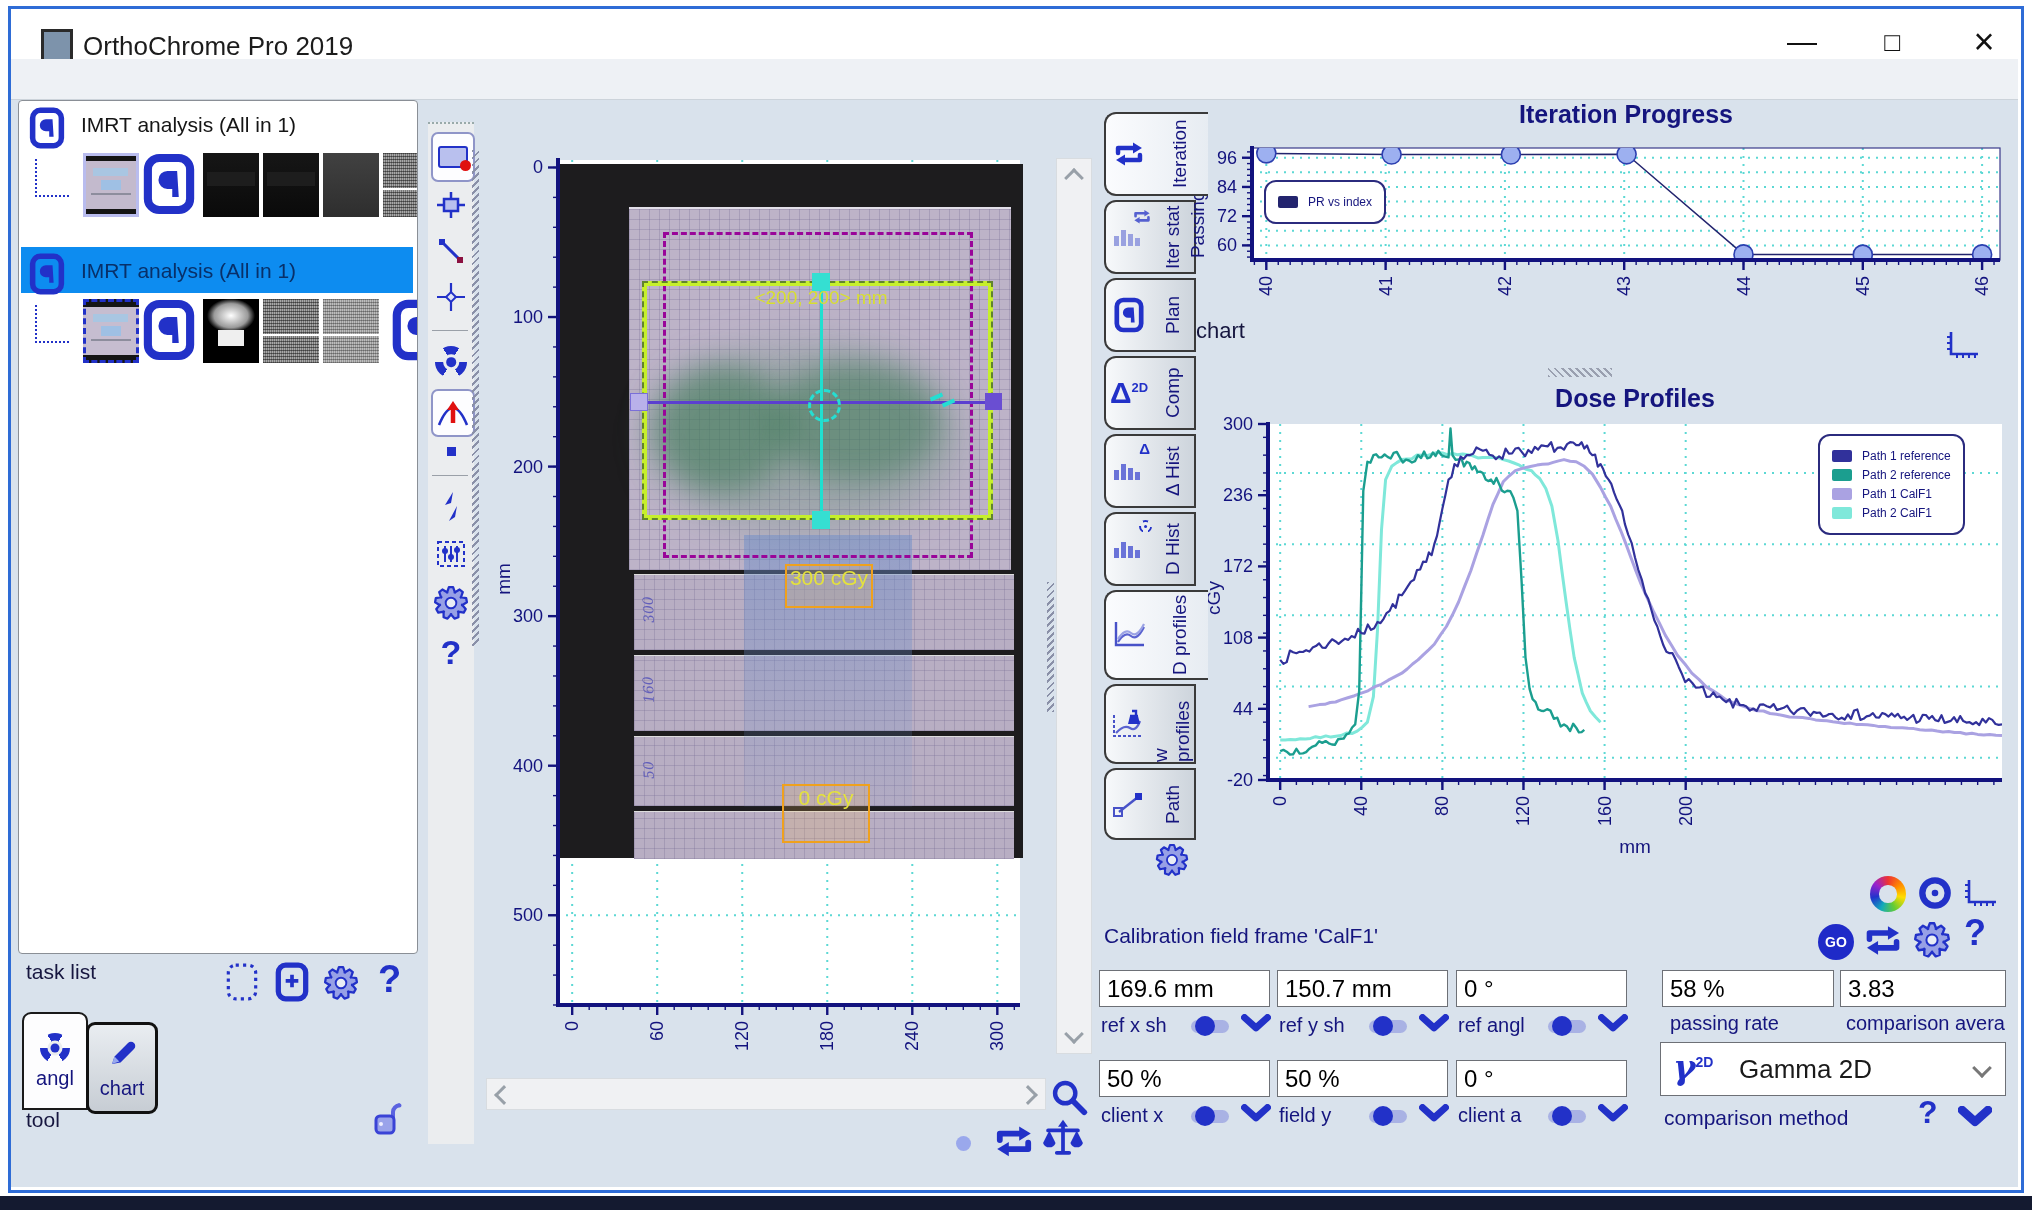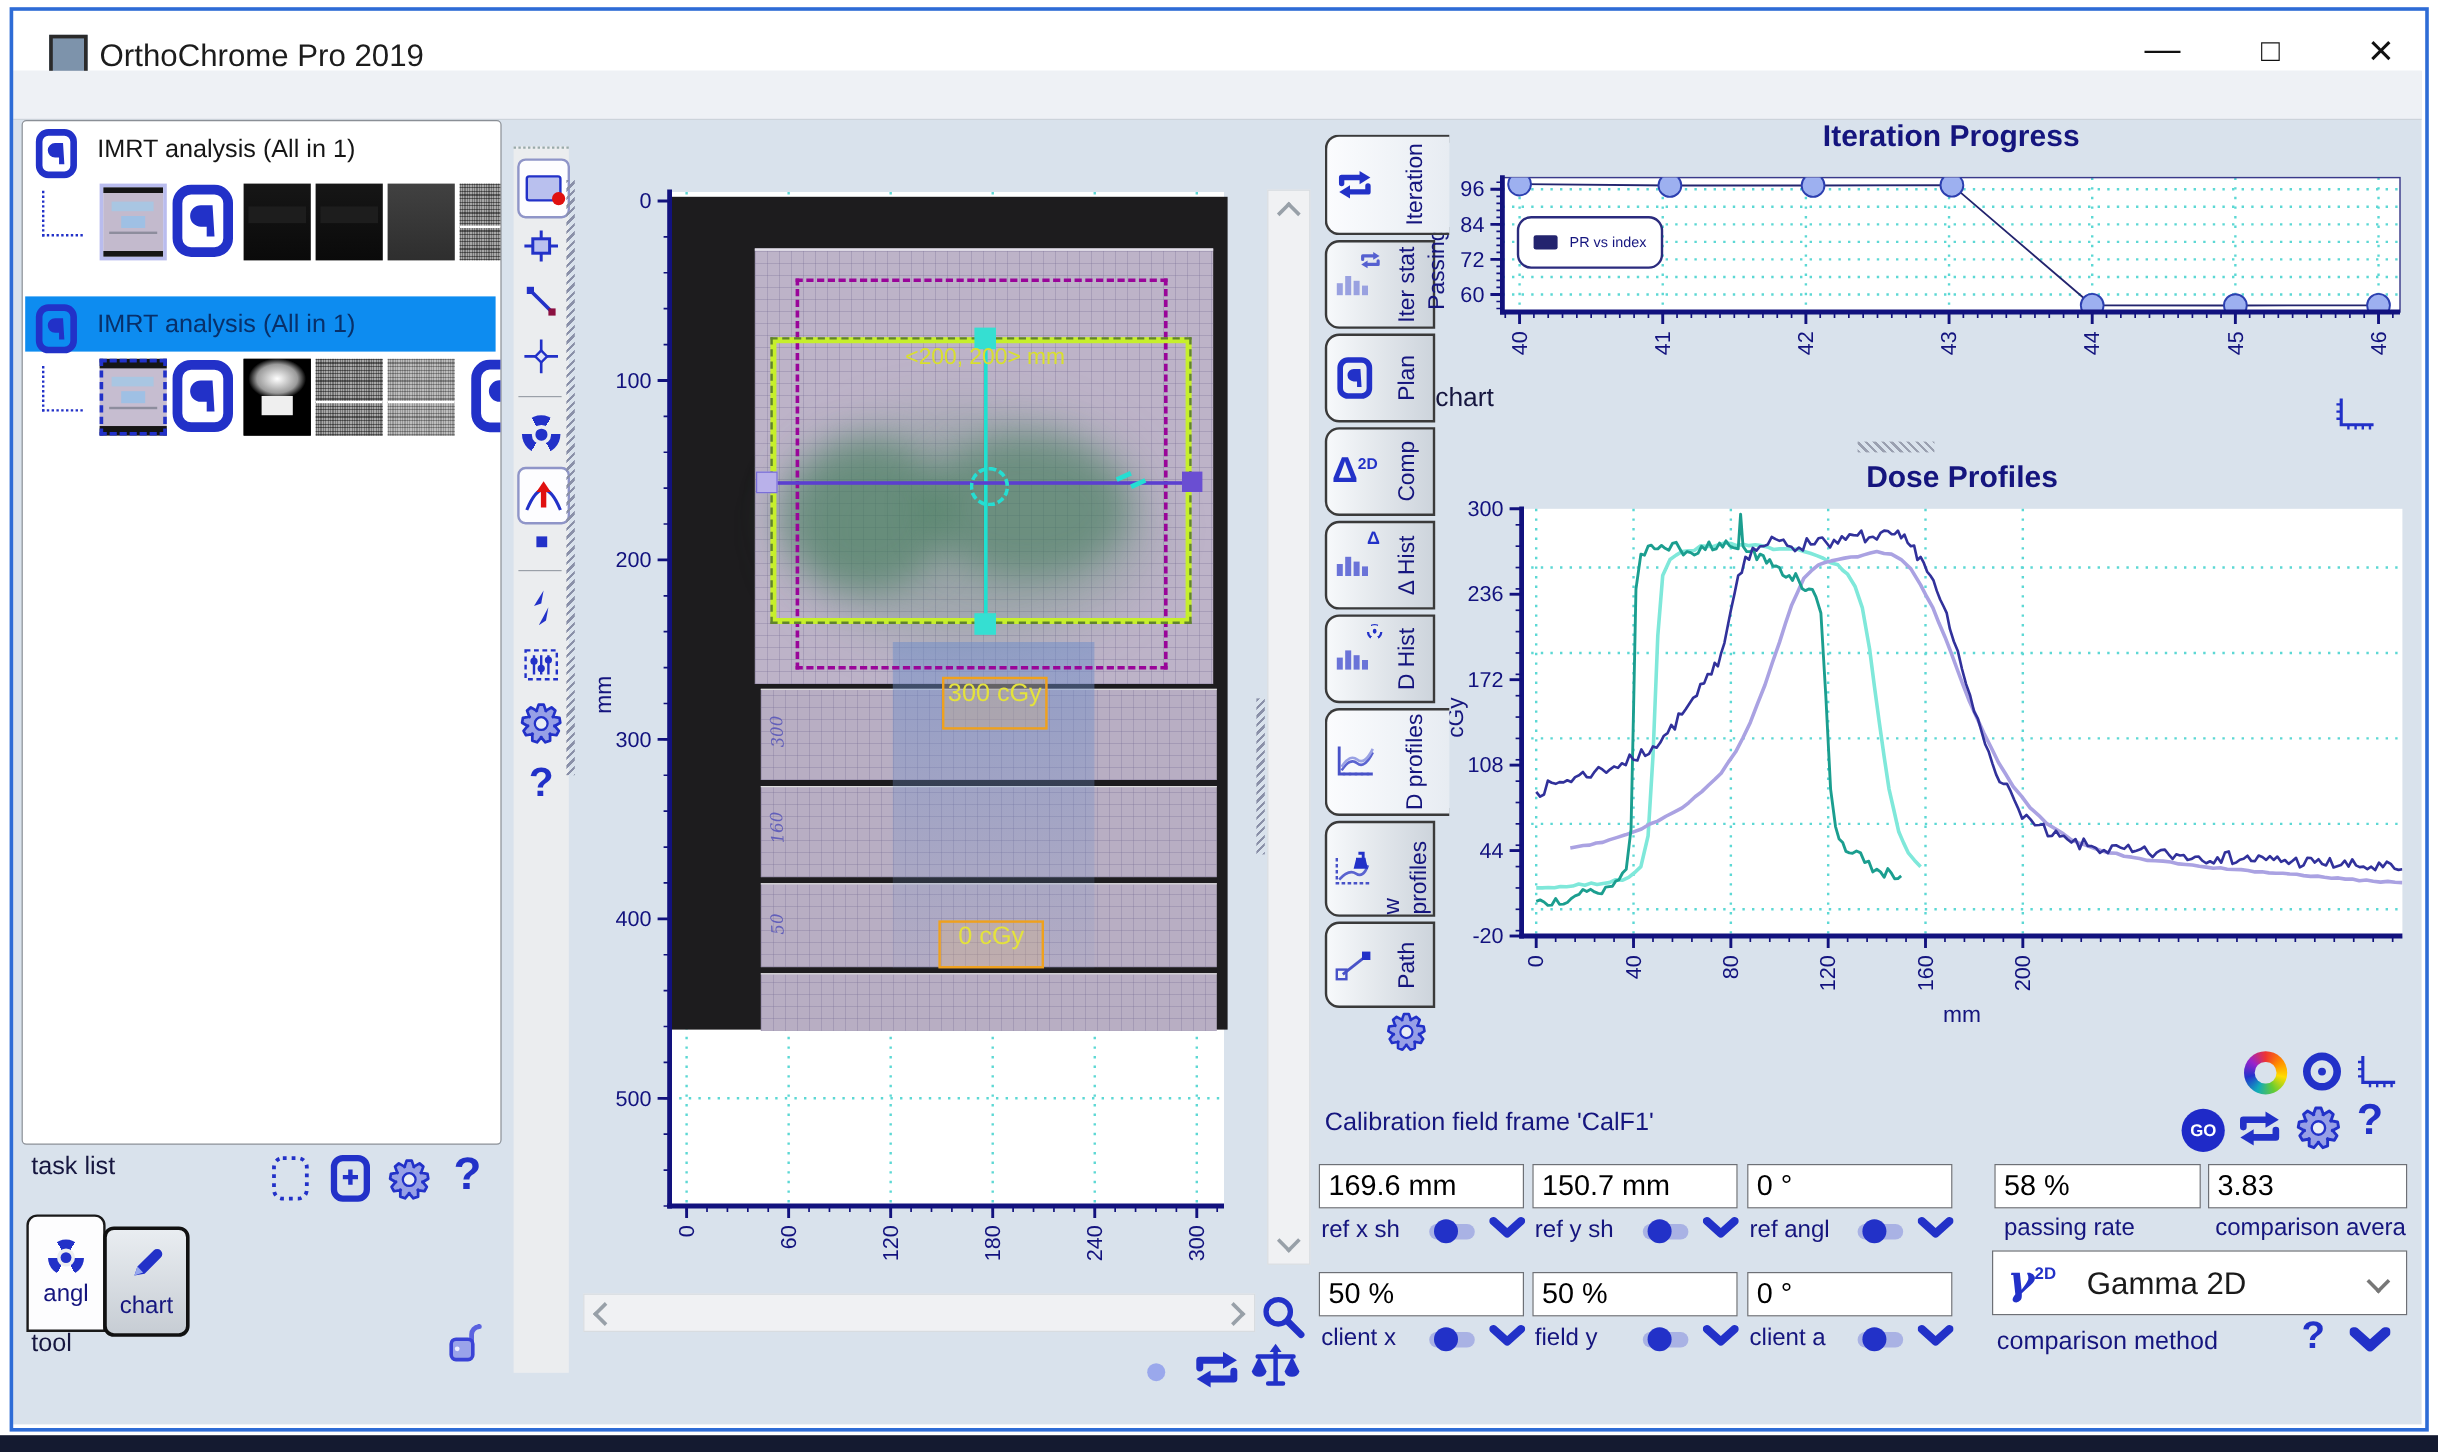--- a/index.html
+++ b/index.html
@@ -348,21 +348,21 @@
         <div style="position: absolute; left: 334px; top: 178px; width: 18px; height: 18px; background: rgb(53, 223, 210);"></div>
         <div style="position: absolute; left: 334px; top: 416px; width: 18px; height: 18px; background: rgb(53, 223, 210);"></div>
         <div style="position: absolute; left: 160px; top: 306px; width: 356px; height: 3px; background: rgb(91, 63, 208);"></div>
         <div style="position: absolute; left: 152px; top: 298px; width: 16px; height: 16px; background: rgb(185, 177, 234); border: 1px solid rgb(122, 111, 216);"></div>
         <div style="position: absolute; left: 507px; top: 298px; width: 17px; height: 17px; background: rgb(106, 78, 210);"></div>
         <div style="position: absolute; left: 330px; top: 294px; width: 27px; height: 27px; border: 3px dashed rgb(37, 222, 210); border-radius: 50%;"></div>
         <div style="position: absolute; left: 452px; top: 300px; width: 13px; height: 4px; background: rgb(37, 222, 210); transform: rotate(-24deg);"></div>
         <div style="position: absolute; left: 464px; top: 306px; width: 13px; height: 4px; background: rgb(37, 222, 210); transform: rotate(-24deg);"></div>
         <div style="position: absolute; left: 233px; top: 192px; width: 220px; text-align: center; font-size: 19px; color: rgb(216, 223, 47);">&lt;200, 200&gt; mm</div>
         <div style="position: absolute; left: 307px; top: 469px; width: 88px; height: 44px; border: 2.5px solid rgb(239, 161, 29); background: rgba(244, 186, 90, 0.2); box-sizing: border-box; text-align: center;"><span style="font-size:21px;color:#e4e23c;">300 cGy</span></div>
-        <div style="position: absolute; left: 304px; top: 672px; width: 88px; height: 40px; border: 2.5px solid rgb(239, 161, 29); background: rgba(244, 186, 90, 0.2); box-sizing: border-box; text-align: center;"><span style="font-size:21px;color:#e4e23c;">0 cGy</span></div>
+        <div style="position: absolute; left: 304px; top: 689px; width: 88px; height: 59px; border: 2.5px solid rgb(239, 161, 29); background: rgba(244, 186, 90, 0.2); box-sizing: border-box; text-align: center;"><span style="font-size:21px;color:#e4e23c;">0 cGy</span></div>
       </div>
     </div>
 
   <div class="abs scrollv" style="left:1056px;top:158px;width:34px;height:894px;">
     <span class="chev" style="position:absolute;left:10px;top:12px;transform:rotate(45deg);"></span>
     <span class="chev" style="position:absolute;left:10px;top:868px;transform:rotate(225deg);"></span>
   </div>
   <div class="abs scrollv" style="left:486px;top:1078px;width:558px;height:30px;">
     <span class="chev" style="position:absolute;left:10px;top:9px;transform:rotate(-45deg);"></span>
     <span class="chev" style="position:absolute;left:534px;top:9px;transform:rotate(135deg);"></span>
@@ -751,20 +751,38 @@
           <line x1="68" y1="123.2" x2="78" y2="123.2" stroke="#12127e" stroke-width="2.4"></line>
           <text x="63" y="129.2" font-size="18" fill="#12127e" text-anchor="end" font-family="Liberation Sans,sans-serif">236</text>
           <line x1="68" y1="52" x2="78" y2="52" stroke="#12127e" stroke-width="2.4"></line>
           <text x="63" y="58" font-size="18" fill="#12127e" text-anchor="end" font-family="Liberation Sans,sans-serif">300</text>
         </svg></div>
       <div class="ctitle" style="position: absolute; left: 34px; top: 12px; width: 822px; text-align: center;">Dose Profiles</div>
       <div style="position: absolute; left: 14px; top: 216px; width: 20px; height: 20px; display: flex; align-items: center; justify-content: center;">
         <span class="axlab rot" style="white-space:nowrap;position:static;">cGy</span>
       </div>
       <div class="axlab" style="position: absolute; left: 78px; top: 464px; width: 734px; text-align: center;">mm</div>
+      <div class="legend" style="left: 628px; top: 62px;">
+        <div class="legrow">
+          <span class="legsw" style="background:#31319b"></span>
+          <span class="legtx">Path 1 reference</span>
+        </div>
+        <div class="legrow">
+          <span class="legsw" style="background:#1b9e8f"></span>
+          <span class="legtx">Path 2 reference</span>
+        </div>
+        <div class="legrow">
+          <span class="legsw" style="background:#aaa2e2"></span>
+          <span class="legtx">Path 1 CalF1</span>
+        </div>
+        <div class="legrow">
+          <span class="legsw" style="background:#7fe8da"></span>
+          <span class="legtx">Path 2 CalF1</span>
+        </div>
+      </div>
     </div>
   <div id="axicon1" class="abs" style="left:1944px;top:330px;"><svg width="36" height="30.96" viewBox="0 0 36 31">
         <path d="M7 2 V24 H34" fill="none" stroke="#2231c8" stroke-width="2.6"></path>
         <path d="M7 7 h-4 M7 13 h-4 M7 19 h-4 M13 24 v4 M19 24 v4 M25 24 v4 M31 24 v4" stroke="#2231c8" stroke-width="2"></path>
       </svg></div>
 
   <div class="abs" style="left:1104px;top:924px;font-size:21px;color:#15157e;">Calibration field frame 'CalF1'</div>
   <div id="calib"></div>
 
   <input class="tfield abs" style="left: 1662px; top: 970px; width: 172px;" readonly="" value="58 %">

